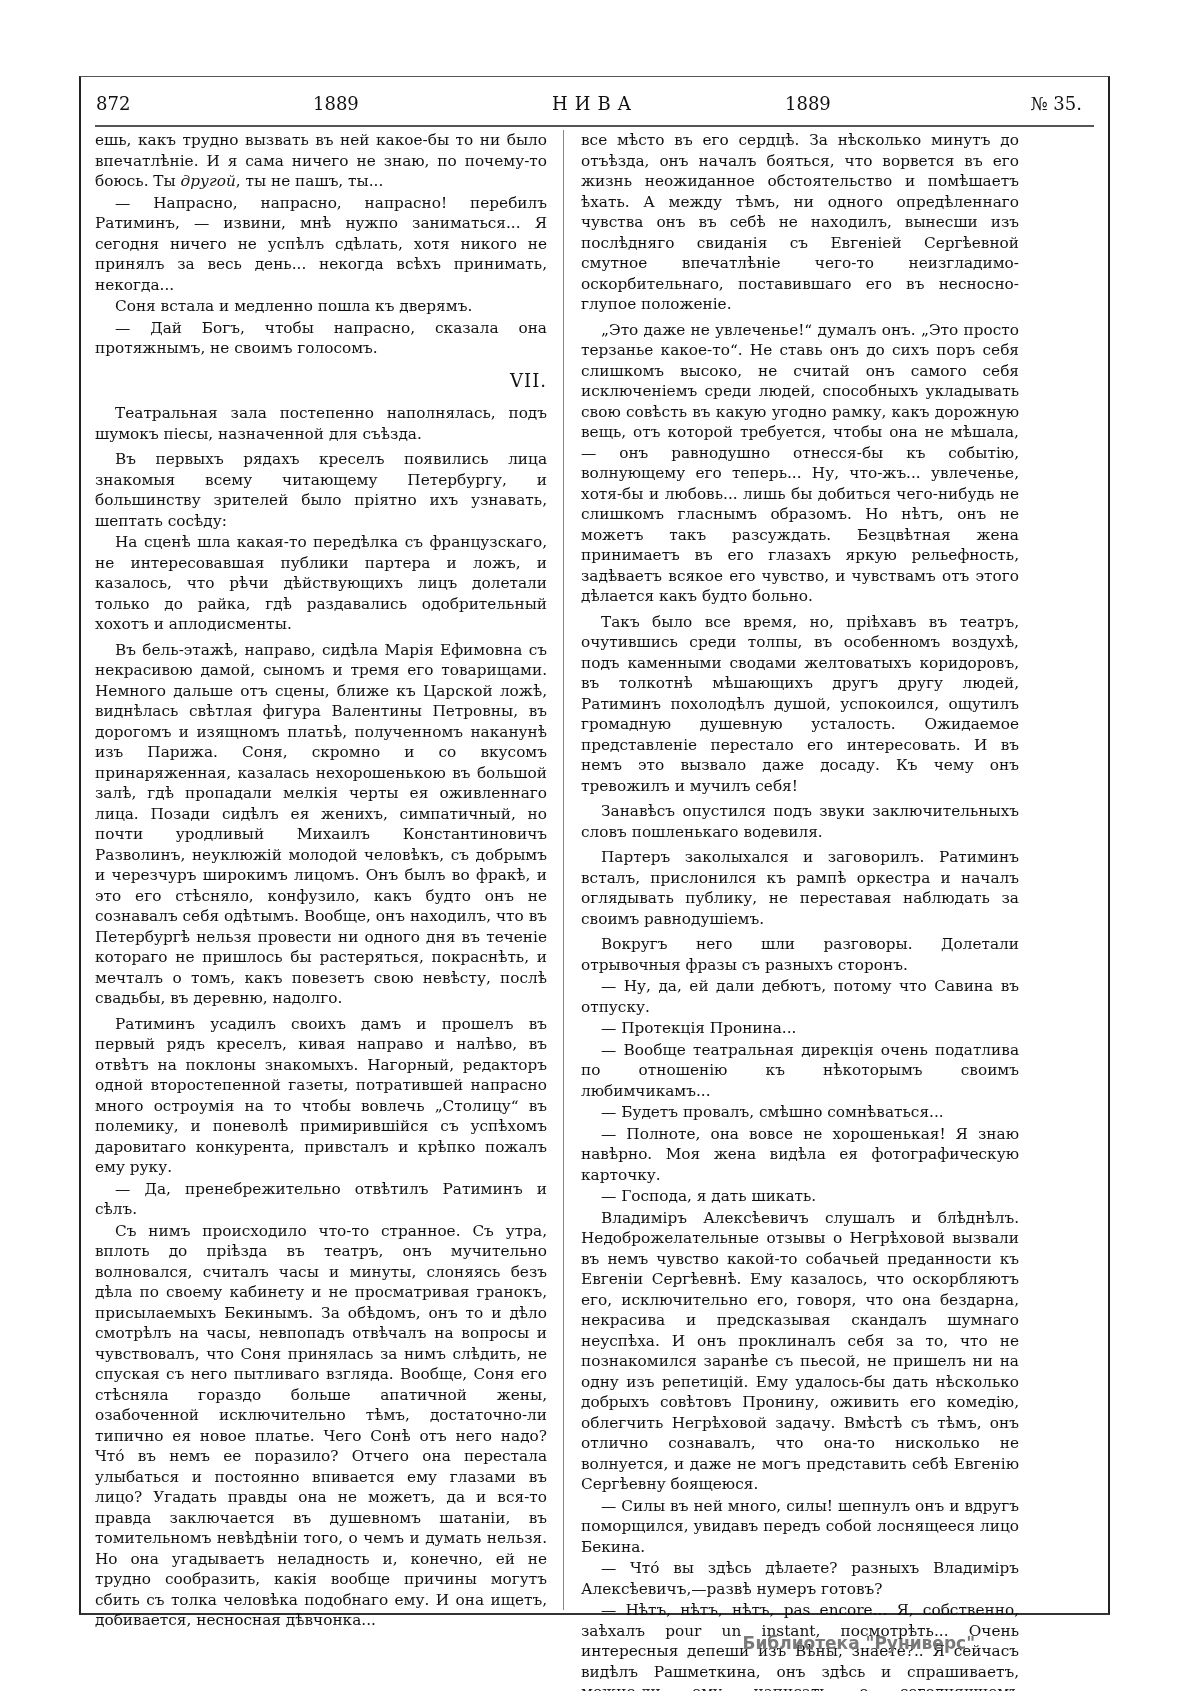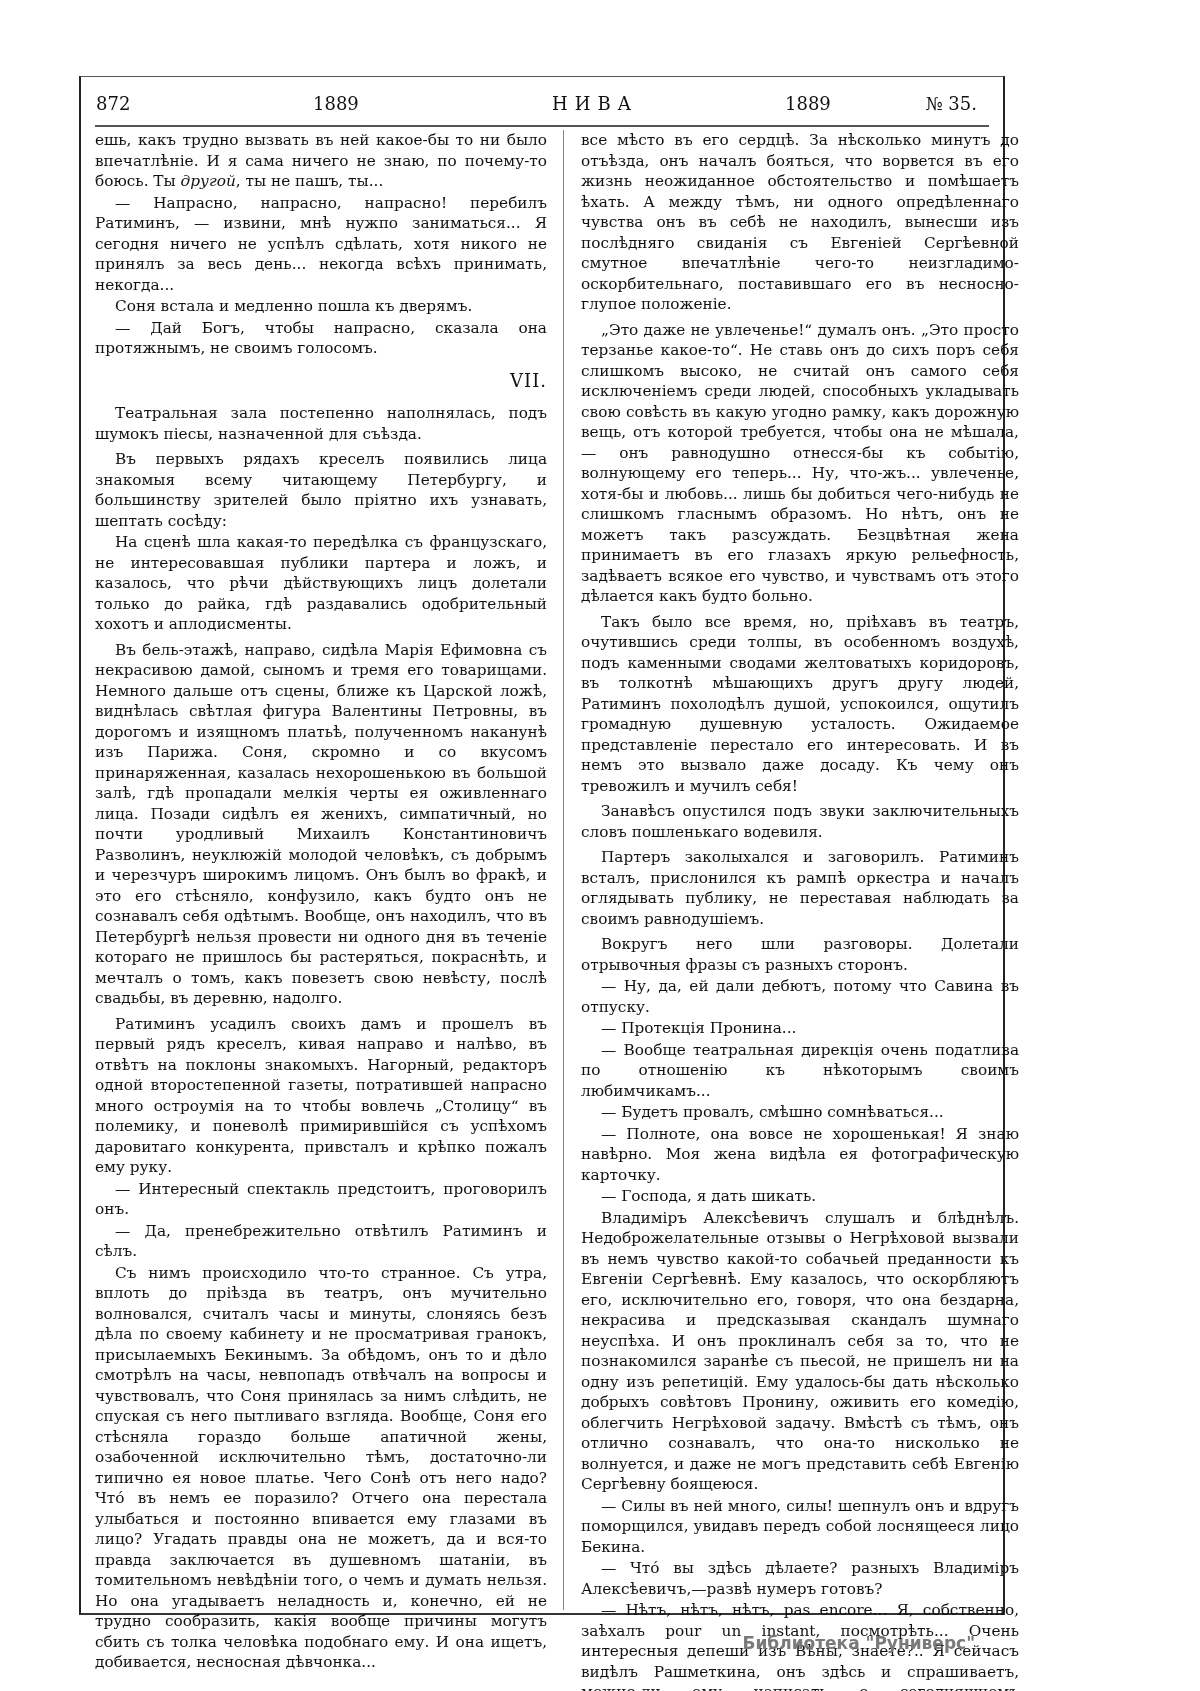--- a/index.html
+++ b/index.html
@@ -1,18 +1,18 @@
 <!DOCTYPE html>
 <html><head>
 <meta charset="utf-8">
 <style>
   html, body { margin: 0; padding: 0; background: #ffffff; }
   body { width: 1200px; height: 1691px; position: relative; overflow: hidden; }
   .page {
-    position: absolute; left: 79px; top: 76px; width: 926px; height: 1539px;
+    position: absolute; left: 79px; top: 76px; width: 1031px; height: 1539px;
     border-left: 2px solid #222; border-right: 2px solid #222;
     border-top: 1px solid #555; border-bottom: 2px solid #333;
     box-sizing: border-box;
   }
   .header {
     position: absolute; left: 14px; right: 12px; top: 14px; height: 28px;
     font-family: "DejaVu Serif", serif; font-size: 18px; color: #111;
   }
   .header span { position: absolute; top: 2px; }
   .h-page { left: 1px; }
@@ -65,21 +65,20 @@
     <p class="noindent"><span>ешь, какъ трудно вызвать въ ней какое-бы то ни было впечатлѣніе. И я сама ничего не знаю, по почему-то боюсь. Ты </span><em>другой</em><span>, ты не пашъ, ты...</span></p>
     <p>— Напрасно, напрасно, напрасно! перебилъ Ратиминъ, — извини, мнѣ нужпо заниматься... Я сегодня ничего не успѣлъ сдѣлать, хотя никого не принялъ за весь день... некогда всѣхъ принимать, некогда...</p>
     <p>Соня встала и медленно пошла къ дверямъ.</p>
     <p>— Дай Богъ, чтобы напрасно, сказала она протяжнымъ, не своимъ голосомъ.</p>
     <div class="chapter">VII.</div>
     <p class="gap">Театральная зала постепенно наполнялась, подъ шумокъ піесы, назначенной для съѣзда.</p>
     <p>Въ первыхъ рядахъ креселъ появились лица знакомыя всему читающему Петербургу, и большинству зрителей было пріятно ихъ узнавать, шептать сосѣду:</p>
     <p class="gap">На сценѣ шла какая-то передѣлка съ французскаго, не интересовавшая публики партера и ложъ, и казалось, что рѣчи дѣйствующихъ лицъ долетали только до райка, гдѣ раздавались одобрительный хохотъ и аплодисменты.</p>
     <p class="gap">Въ бель-этажѣ, направо, сидѣла Марія Ефимовна съ некрасивою дамой, сыномъ и тремя его товарищами. Немного дальше отъ сцены, ближе къ Царской ложѣ, виднѣлась свѣтлая фигура Валентины Петровны, въ дорогомъ и изящномъ платьѣ, полученномъ наканунѣ изъ Парижа. Соня, скромно и со вкусомъ принаряженная, казалась нехорошенькою въ большой залѣ, гдѣ пропадали мелкія черты ея оживленнаго лица. Позади сидѣлъ ея женихъ, симпатичный, но почти уродливый Михаилъ Константиновичъ Разволинъ, неуклюжій молодой человѣкъ, съ добрымъ и черезчуръ широкимъ лицомъ. Онъ былъ во фракѣ, и это его стѣсняло, конфузило, какъ будто онъ не сознавалъ себя одѣтымъ. Вообще, онъ находилъ, что въ Петербургѣ нельзя провести ни одного дня въ теченіе котораго не пришлось бы растеряться, покраснѣть, и мечталъ о томъ, какъ повезетъ свою невѣсту, послѣ свадьбы, въ деревню, надолго.</p>
     <p>Ратиминъ усадилъ своихъ дамъ и прошелъ въ первый рядъ креселъ, кивая направо и налѣво, въ отвѣтъ на поклоны знакомыхъ. Нагорный, редакторъ одной второстепенной газеты, потратившей напрасно много остроумія на то чтобы вовлечь „Столицу“ въ полемику, и поневолѣ примирившійся съ успѣхомъ даровитаго конкурента, привсталъ и крѣпко пожалъ ему руку.</p>
-    <p>— Интересный спектакль предстоитъ, проговорилъ онъ.</p>
     <p>— Да, пренебрежительно отвѣтилъ Ратиминъ и сѣлъ.</p>
     <p class="gap">Съ нимъ происходило что-то странное. Съ утра, вплоть до пріѣзда въ театръ, онъ мучительно волновался, считалъ часы и минуты, слоняясь безъ дѣла по своему кабинету и не просматривая гранокъ, присылаемыхъ Бекинымъ. За обѣдомъ, онъ то и дѣло смотрѣлъ на часы, невпопадъ отвѣчалъ на вопросы и чувствовалъ, что Соня принялась за нимъ слѣдить, не спуская съ него пытливаго взгляда. Вообще, Соня его стѣсняла гораздо больше апатичной жены, озабоченной исключительно тѣмъ, достаточно-ли типично ея новое платье. Чего Сонѣ отъ него надо? Чтó въ немъ ее поразило? Отчего она перестала улыбаться и постоянно впивается ему глазами въ лицо? Угадать правды она не можетъ, да и вся-то правда заключается въ душевномъ шатаніи, въ томительномъ невѣдѣніи того, о чемъ и думать нельзя. Но она угадываетъ неладность и, конечно, ей не трудно сообразить, какія вообще причины могутъ сбить съ толка человѣка подобнаго ему. И она ищетъ, добивается, несносная дѣвчонка...</p>
 
   </div>
 
   <div class="col-divider"></div>
 
   <div class="col col-right">
     <p class="noindent gap">все мѣсто въ его сердцѣ. За нѣсколько минутъ до отъѣзда, онъ началъ бояться, что ворвется въ его жизнь неожиданное обстоятельство и помѣшаетъ ѣхать. А между тѣмъ, ни одного опредѣленнаго чувства онъ въ себѣ не находилъ, вынесши изъ послѣдняго свиданія съ Евгеніей Сергѣевной смутное впечатлѣніе чего-то неизгладимо-оскорбительнаго, поставившаго его въ несносно-глупое положеніе.</p>
     <p class="gap">„Это даже не увлеченье!“ думалъ онъ. „Это просто терзанье какое-то“. Не ставь онъ до сихъ поръ себя слишкомъ высоко, не считай онъ самого себя исключеніемъ среди людей, способныхъ укладывать свою совѣсть въ какую угодно рамку, какъ дорожную вещь, отъ которой требуется, чтобы она не мѣшала, — онъ равнодушно отнесся-бы къ событію, волнующему его теперь... Ну, что-жъ... увлеченье, хотя-бы и любовь... лишь бы добиться чего-нибудь не слишкомъ гласнымъ образомъ. Но нѣтъ, онъ не можетъ такъ разсуждать. Безцвѣтная жена принимаетъ въ его глазахъ яркую рельефность, задѣваетъ всякое его чувство, и чувствамъ отъ этого дѣлается какъ будто больно.</p>

